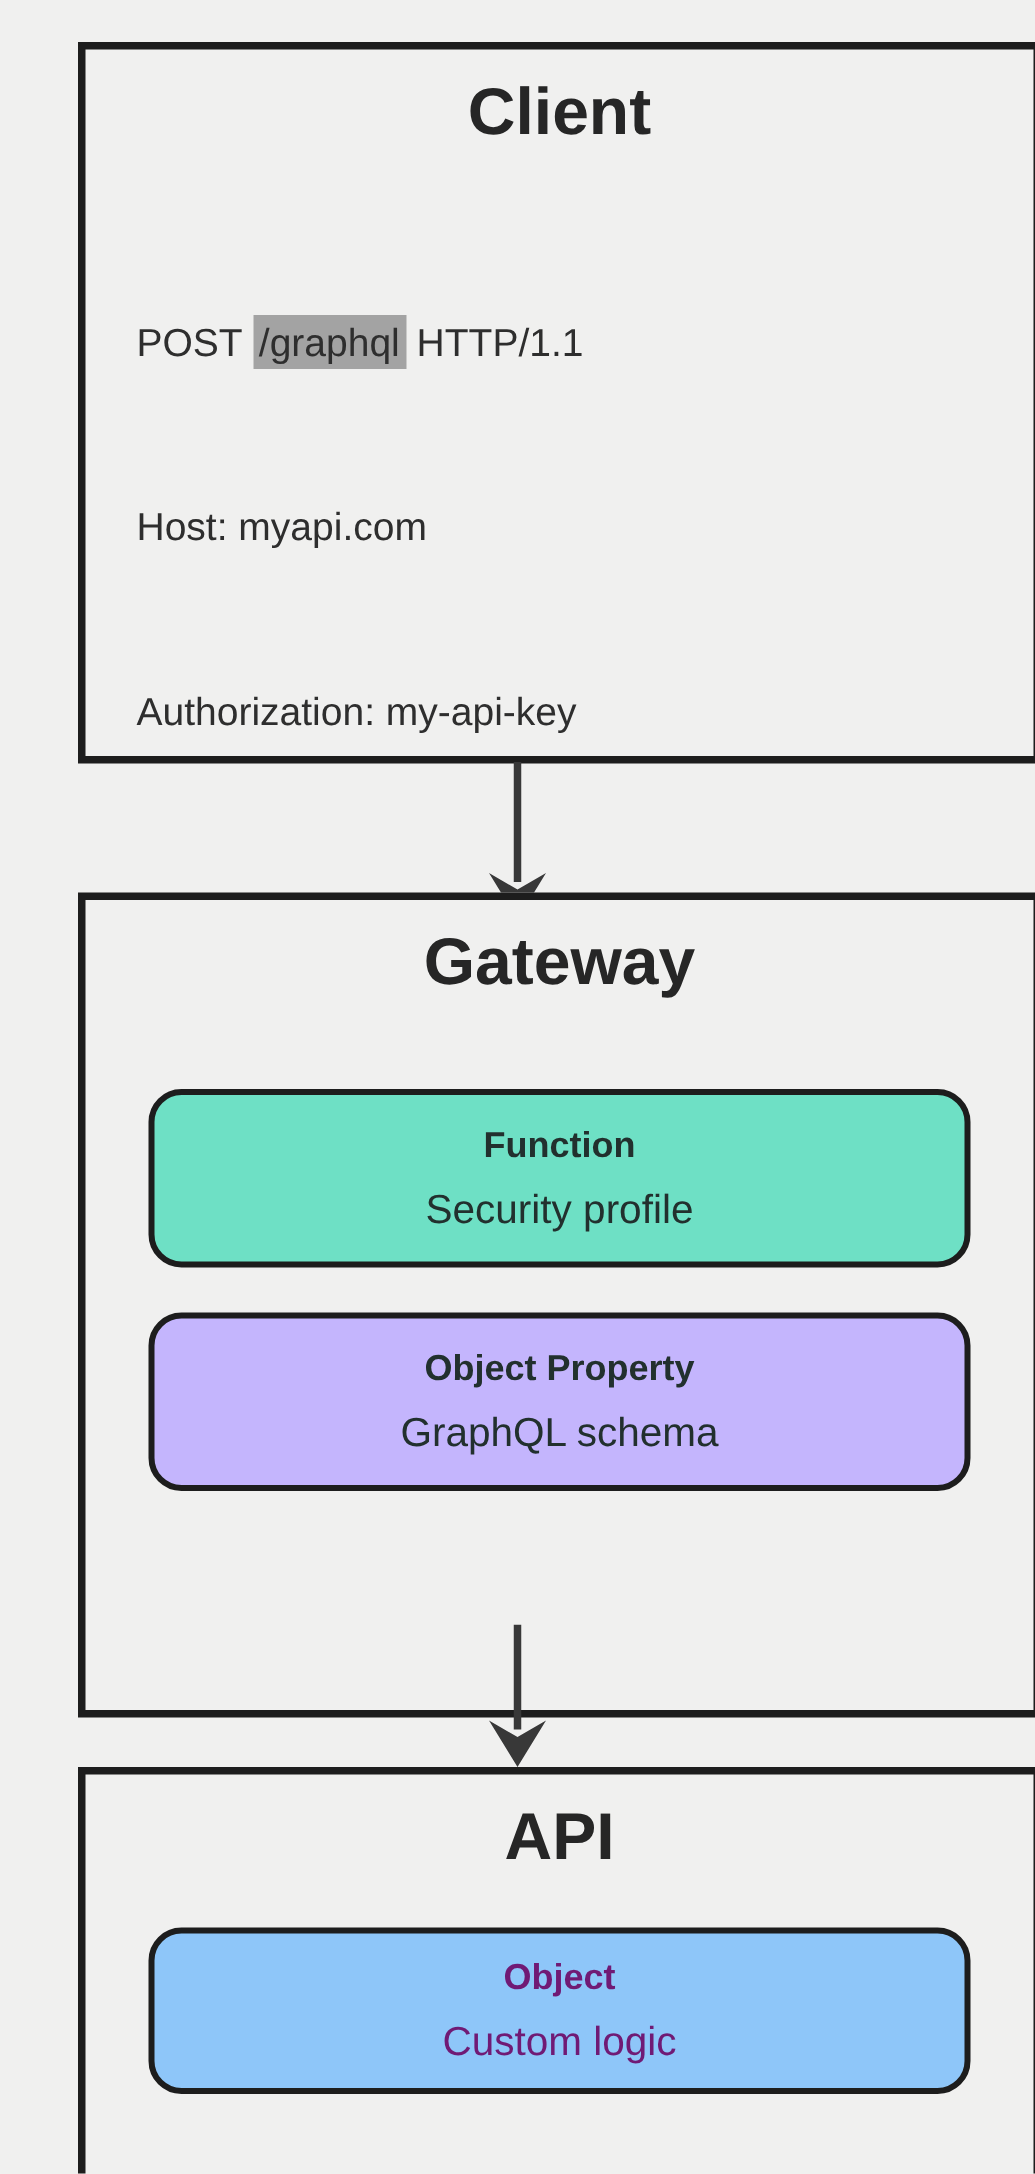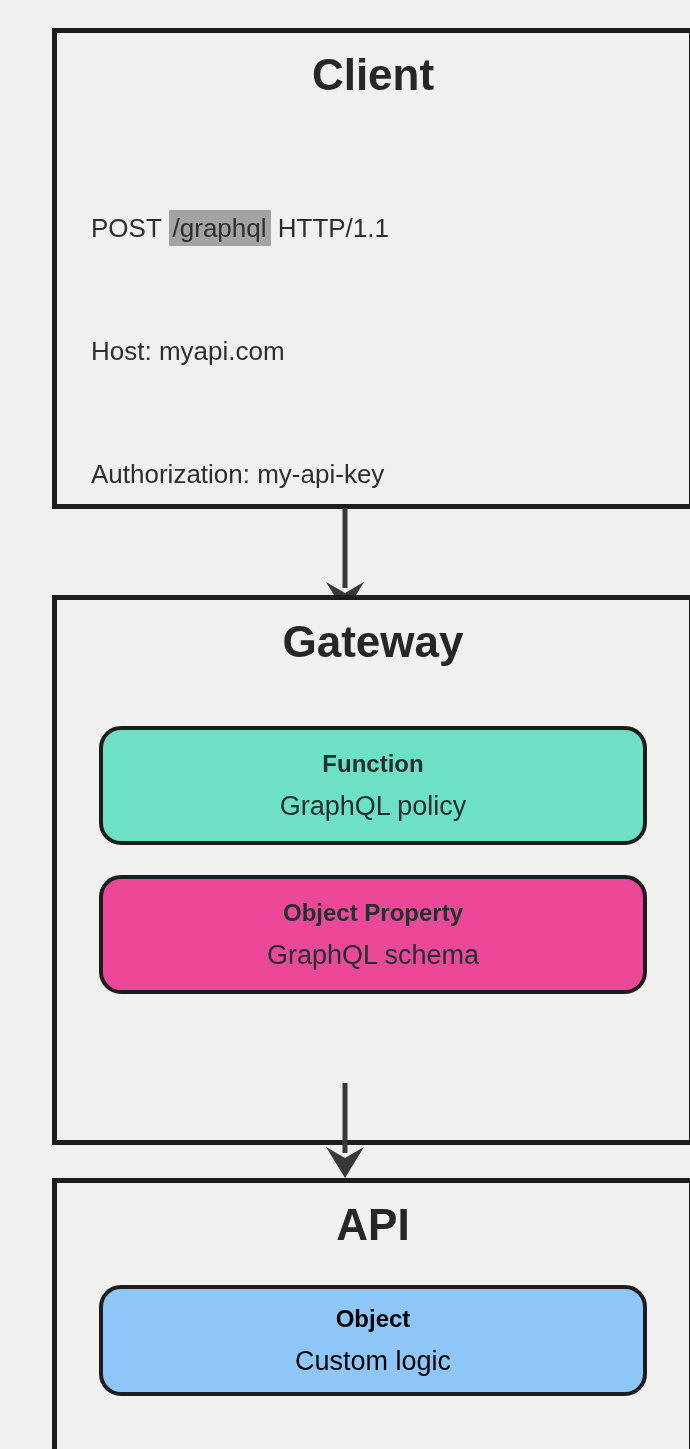--- a/index.html
+++ b/index.html
@@ -52,22 +52,22 @@
   .card {
     margin: 0 auto;
     width: 548px;
     box-sizing: border-box;
     border: 4px solid #1d1d1d;
     border-radius: 22px;
     text-align: center;
     color: #22302e;
   }
   .card-teal { background: #6ee0c5; }
-  .card-pink { background: #ec4899; }
-  .card-blue { background: #8ec6f9; color: #000000; }
+  .card-pink { background: #c4b5fd; }
+  .card-blue { background: #8ec6f9; color: #701a75; }
   .card-title { font-size: 24px; font-weight: 700; line-height: 42px; }
   .card-line  { font-size: 27px; font-weight: 400; line-height: 42px; }
 
   #function-card { margin-top: 57px; padding: 13px 10px 14px 10px; }
   #object-property-card { margin-top: 30px; padding: 13px 10px 14px 10px; }
   #object-card { margin-top: 33px; padding: 9px 10px 10px 10px; }
 
   .arrow {
     position: absolute;
     left: 300px;
@@ -96,21 +96,21 @@
 
 <svg class="arrow" id="arrow-1" viewBox="0 0 90 105" xmlns="http://www.w3.org/2000/svg">
   <line x1="45" y1="0" x2="45" y2="80" stroke="#383838" stroke-width="5"></line>
   <polygon points="26,74 45,85 64,74 45,105" fill="#383838"></polygon>
 </svg>
 
 <div class="panel" id="gateway-panel">
   <div class="panel-title">Gateway</div>
   <div class="card card-teal" id="function-card">
     <div class="card-title">Function</div>
-    <div class="card-line">GraphQL policy</div>
+    <div class="card-line">Security profile</div>
   </div>
   <div class="card card-pink" id="object-property-card">
     <div class="card-title">Object Property</div>
     <div class="card-line">GraphQL schema</div>
   </div>
 </div>
 
 <svg class="arrow" id="arrow-2" viewBox="0 0 90 95" xmlns="http://www.w3.org/2000/svg">
   <line x1="45" y1="0" x2="45" y2="70" stroke="#383838" stroke-width="5"></line>
   <polygon points="26,64 45,75 64,64 45,95" fill="#383838"></polygon>

